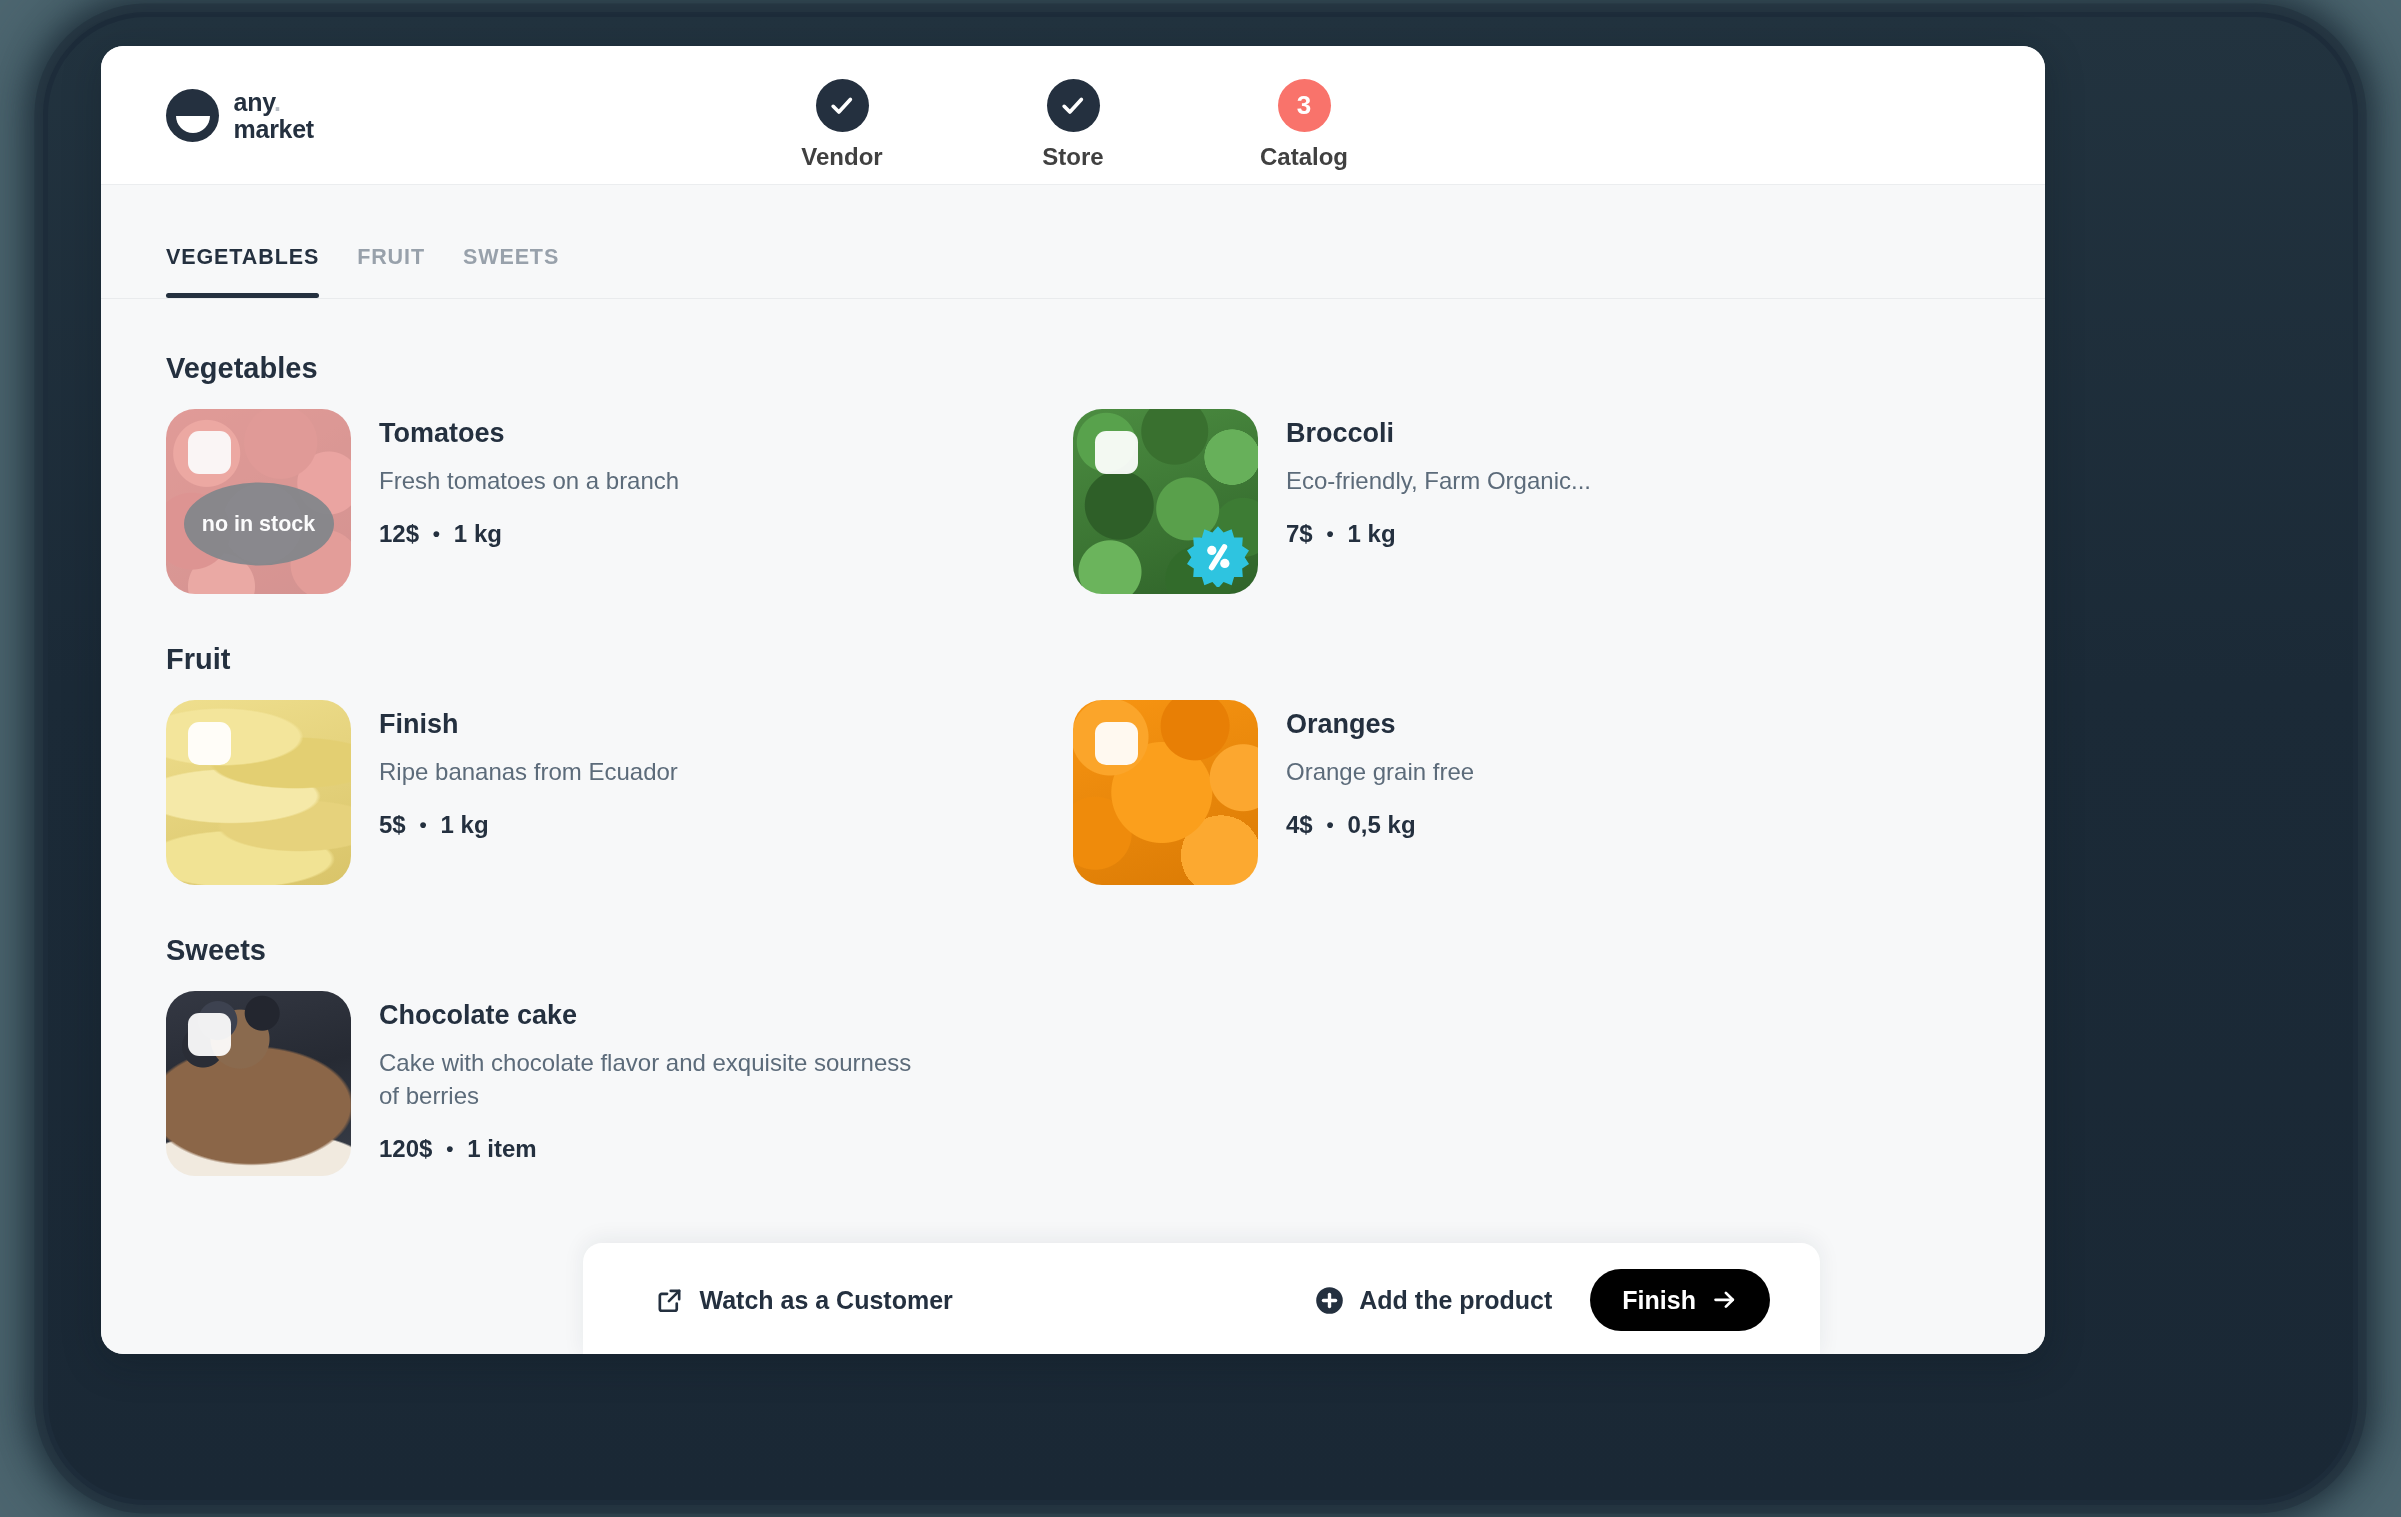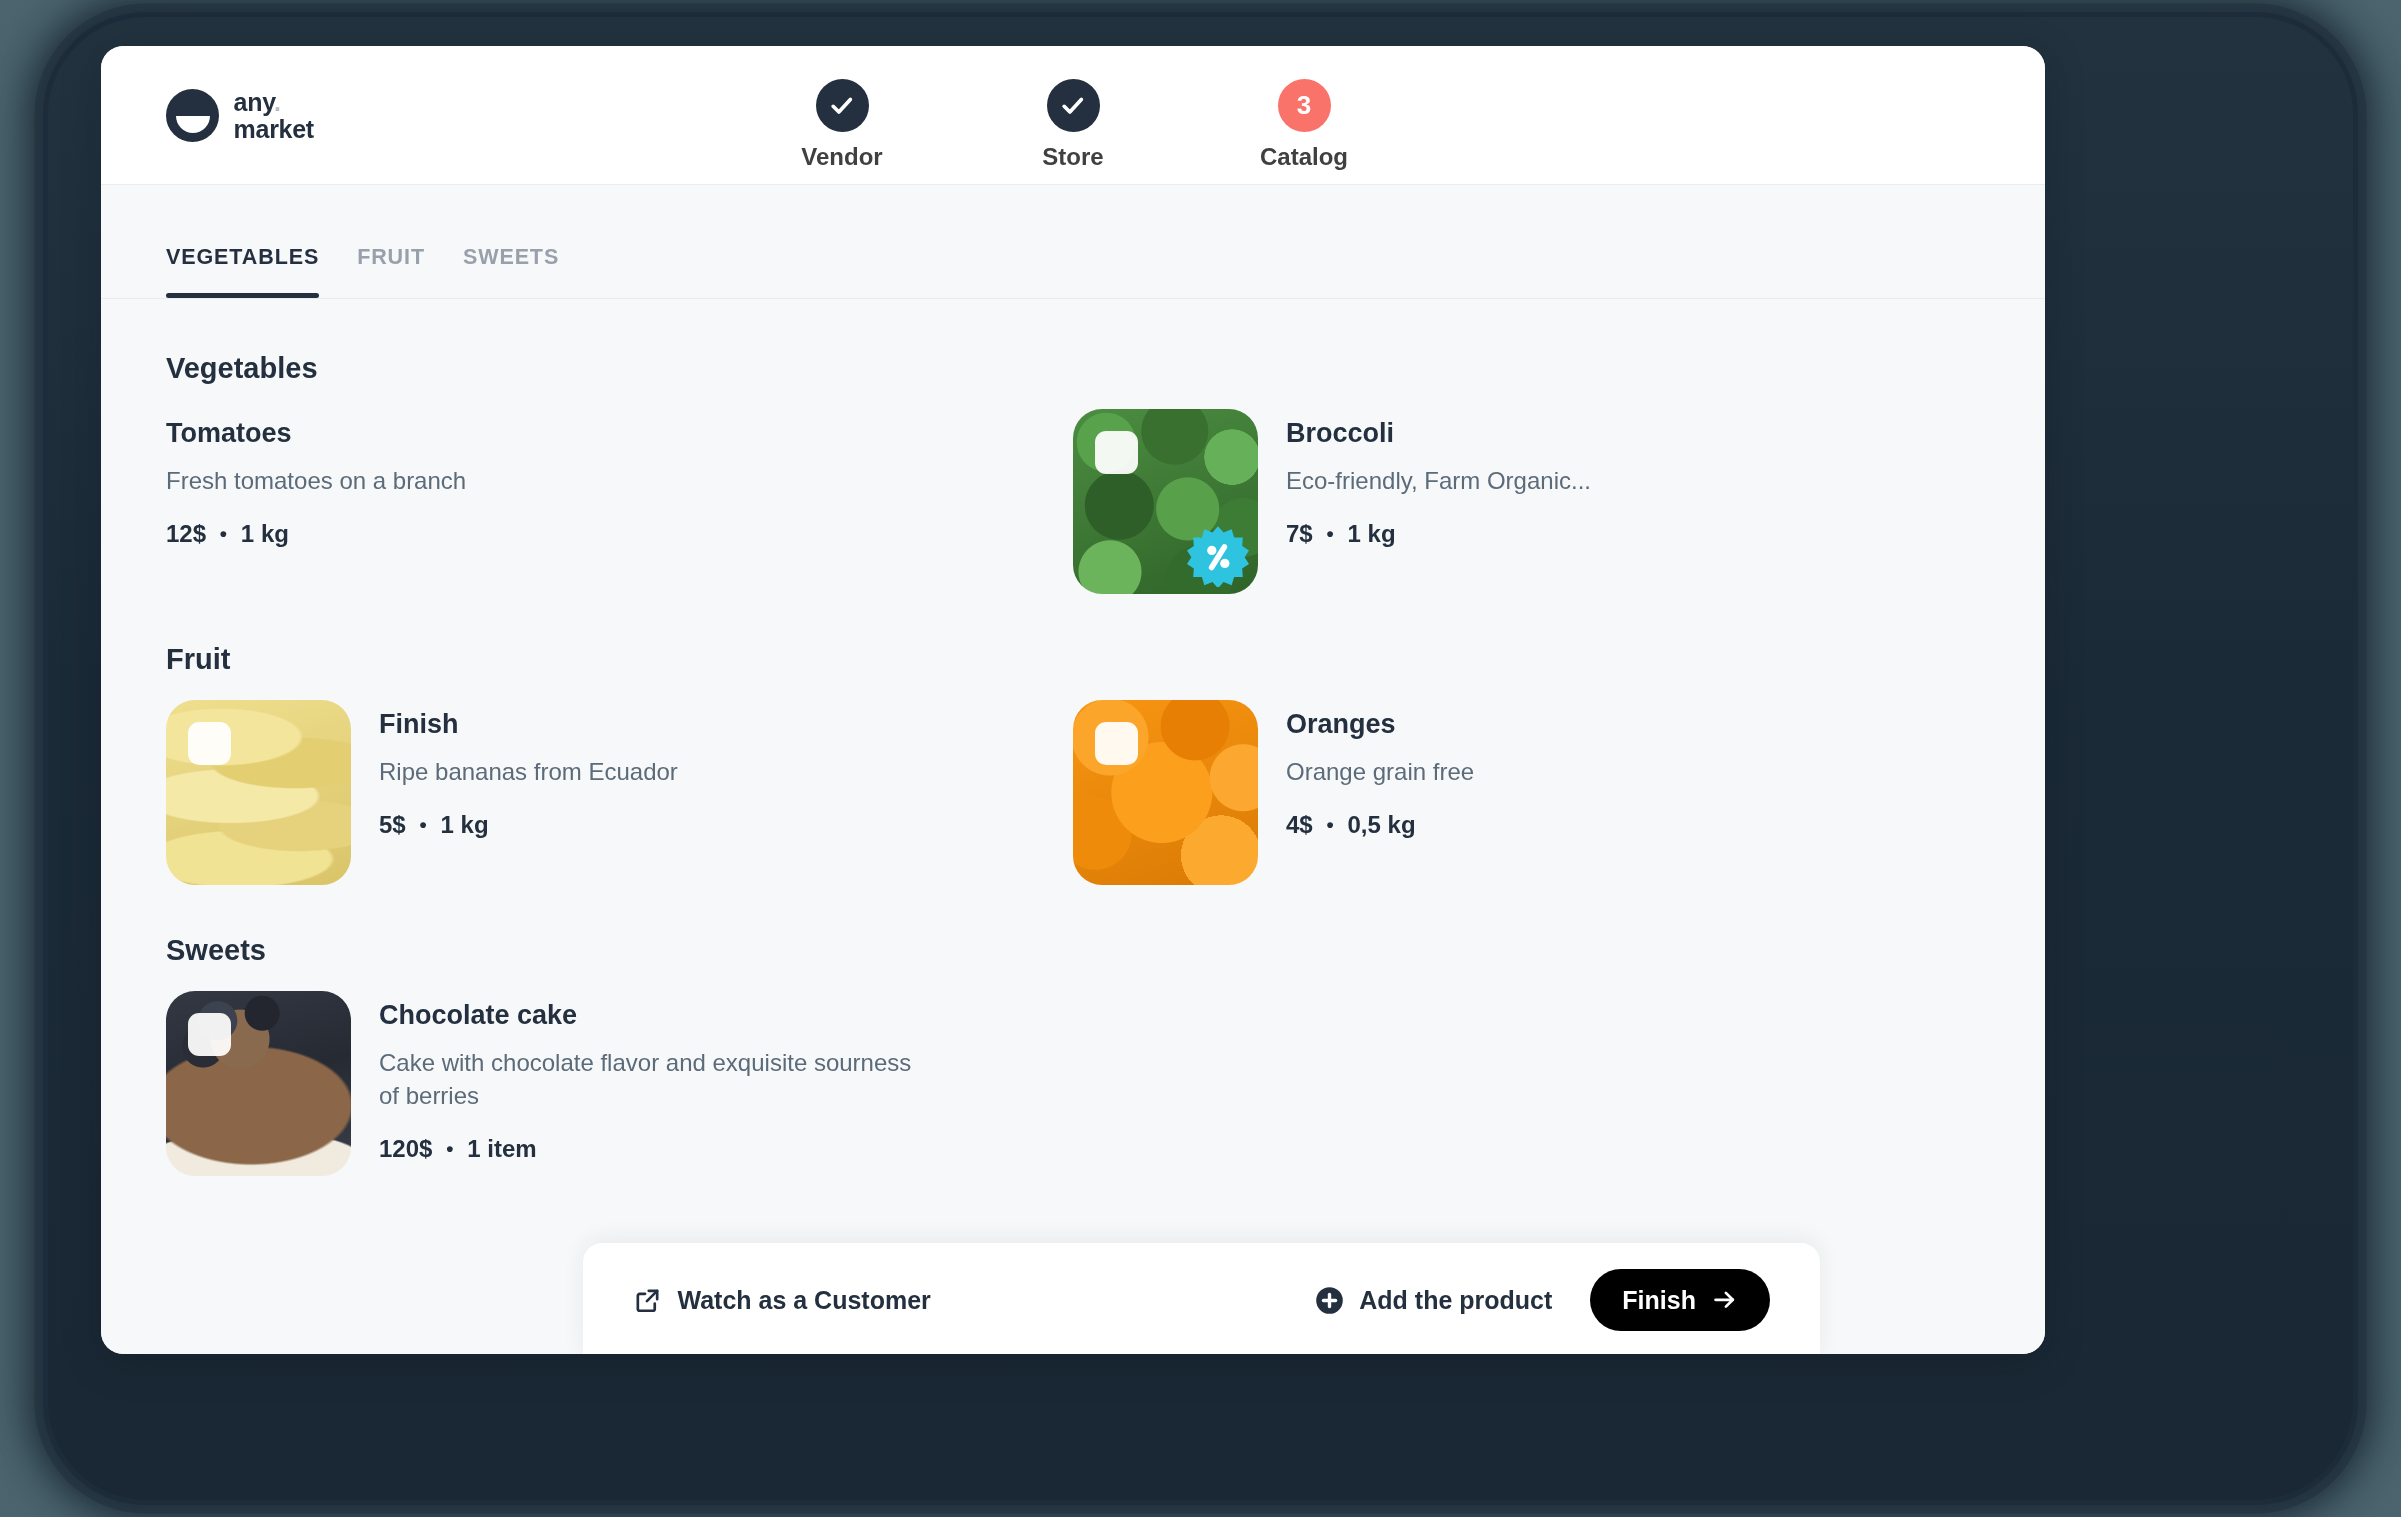--- a/index.html
+++ b/index.html
@@ -280,21 +280,21 @@
     left: 482px;
     bottom: 0;
     width: 1237px;
     height: 114px;
     background: #ffffff;
     border-radius: 19px 19px 0 0;
     box-shadow: 0 -3.4px 22.4px rgba(30,44,58,0.07);
     display: flex;
     align-items: center;
     box-sizing: border-box;
-    padding: 0 50px 0 50px;
+    padding: 0 50px 0 72px;
   }
   .act {
     display: flex;
     align-items: center;
     gap: 15.5px;
     font-size: 25px;
     font-weight: bold;
     color: #24303f;
     cursor: pointer;
   }
@@ -432,20 +432,24 @@
       <div class="tab">FRUIT</div>
       <div class="tab">SWEETS</div>
     </div>
 
     <div class="body">
 
       <h2 class="section-title first">Vegetables</h2>
       <div class="grid">
 
         <div class="product">
+          <div class="thumb img-tomatoes faded">
+            <div class="thumb-check"></div>
+            <div class="stock-badge">no in stock</div>
+          </div>
           <div class="p-info">
             <p class="p-name">Tomatoes</p>
             <p class="p-desc">Fresh tomatoes on a branch</p>
             <div class="p-meta">
               <span>12$</span>
               <span class="sep">•</span>
               <span>1 kg</span>
             </div>
           </div>
         </div>

